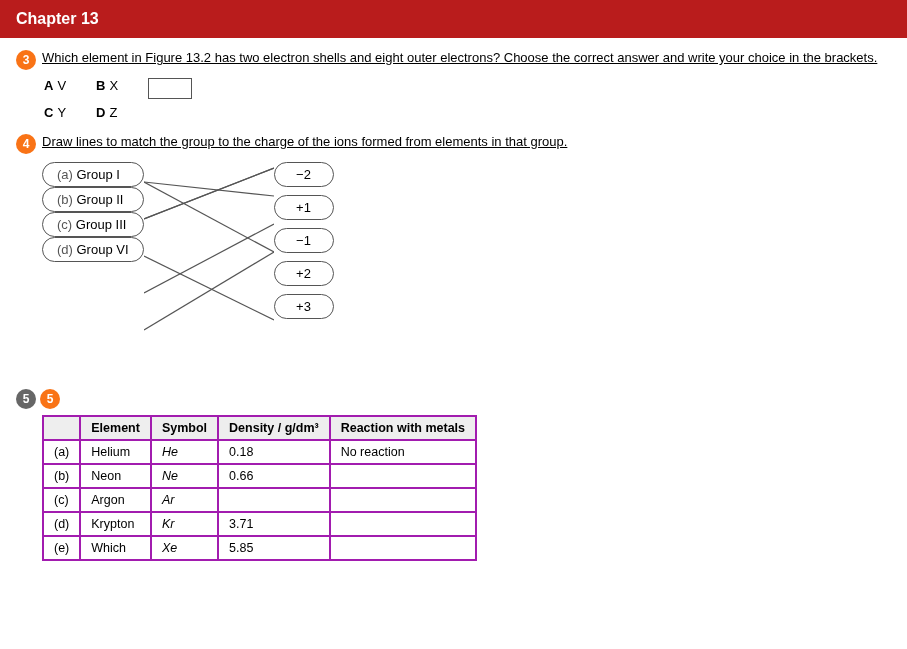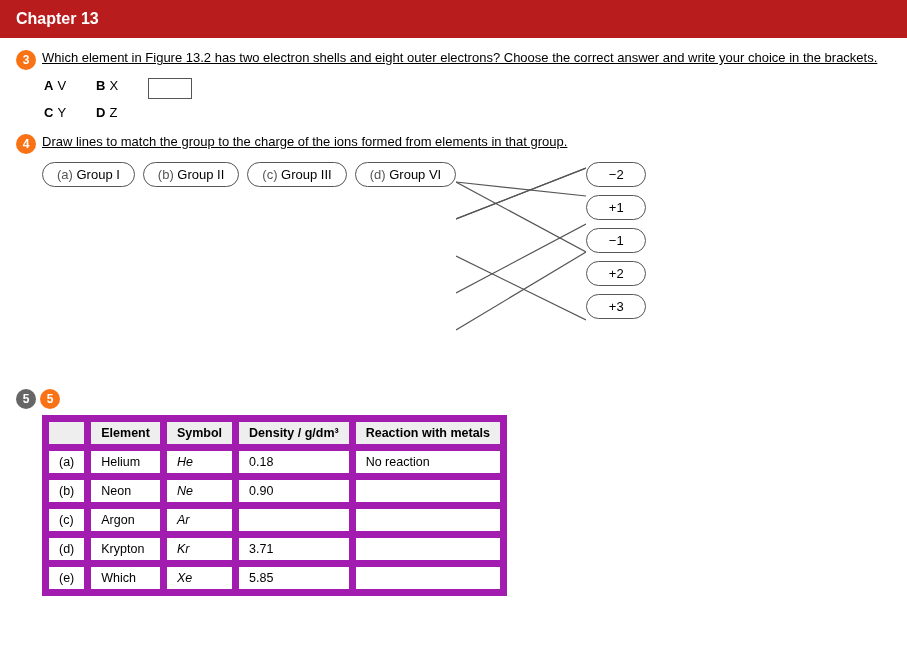--- a/index.html
+++ b/index.html
@@ -97,21 +97,21 @@
     }
 
     
     .q5-table {
       border-collapse: collapse;
       margin-left: 26px;
       margin-top: 6px;
     }
 
     .q5-table th, .q5-table td {
-      border: 7px solid #a21caf;
+      border: 2px solid #a21caf;
       padding: 4px 10px;
       font-size: 12.5px;
     }
 
     .q5-table th {
       background: #eee;
       font-weight: bold;
     }
 
     .q5-table td.symbol {
@@ -178,21 +178,21 @@
   </div>
 
   <div class="question-block">
     <div class="question-text">
       <span class="question-num">4</span>
       <span class="q-body">Draw lines to match the group to the charge of the ions formed from elements in that group.</span>
     </div>
 
     <div style="position:relative; margin-left:26px; display:inline-block;">
       
-      <div style="display:flex; flex-direction:row; gap:8px; float:left;">
+      <div style="display:flex; flex-direction:column; gap:0; float:left;">
         <div class="group-pill"><span style="font-weight:normal;color:#555;">(a)</span> Group I</div>
         <div class="group-pill"><span style="font-weight:normal;color:#555;">(b)</span> Group II</div>
         <div class="group-pill"><span style="font-weight:normal;color:#555;">(c)</span> Group III</div>
         <div class="group-pill"><span style="font-weight:normal;color:#555;">(d)</span> Group VI</div>
       </div>
 
       
       <svg width="130" height="210" style="float:left; margin-top:0;">
 
         <line x1="0" y1="20" x2="130" y2="34" stroke="#555" stroke-width="1.2"></line>
@@ -242,21 +242,21 @@
           <td>(a)</td>
           <td>Helium</td>
           <td class="symbol">He</td>
           <td>0.18</td>
           <td>No reaction</td>
         </tr>
         <tr>
           <td>(b)</td>
           <td>Neon</td>
           <td class="symbol">Ne</td>
-          <td>0.90</td>
+          <td>0.66</td>
           <td></td>
         </tr>
         <tr>
           <td>(c)</td>
           <td>Argon</td>
           <td class="symbol">Ar</td>
           <td></td>
           <td></td>
         </tr>
         <tr>

